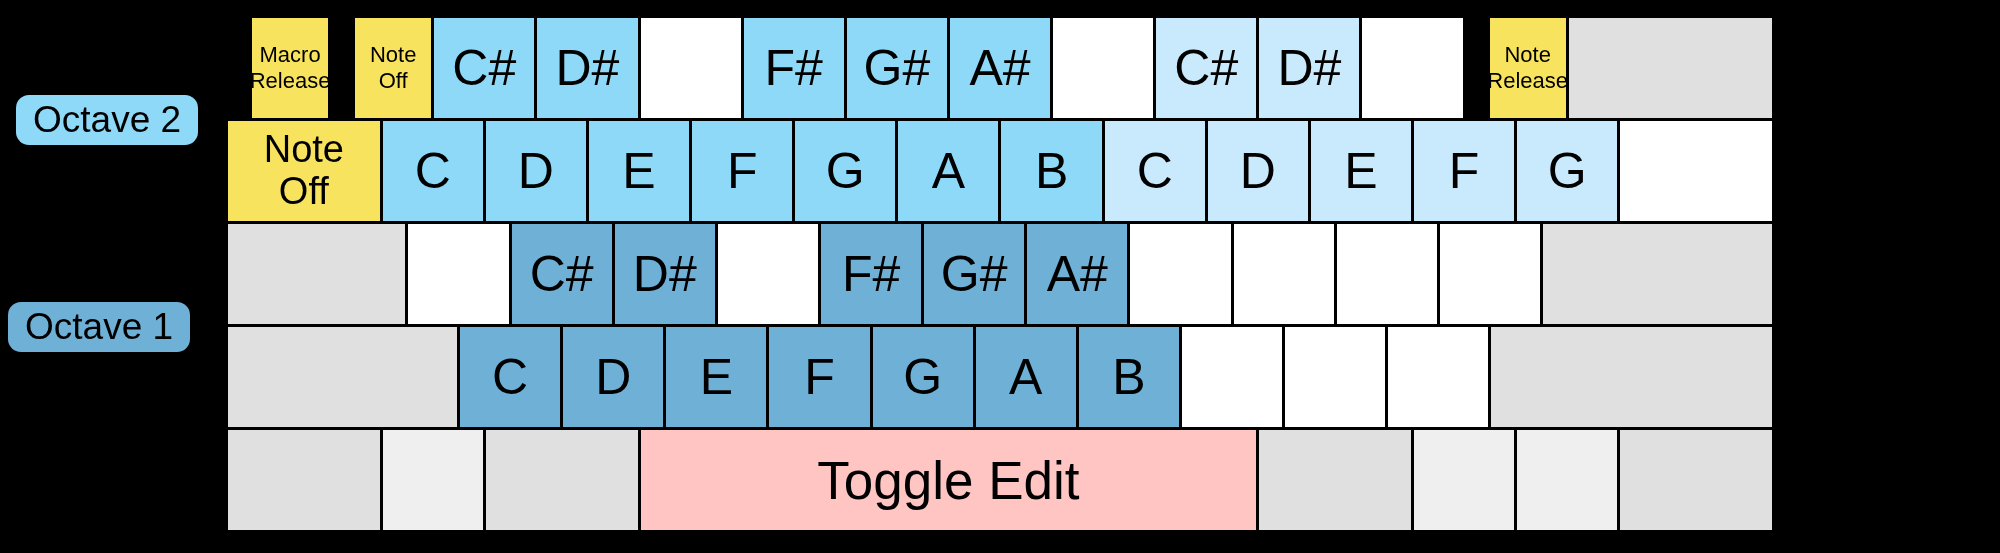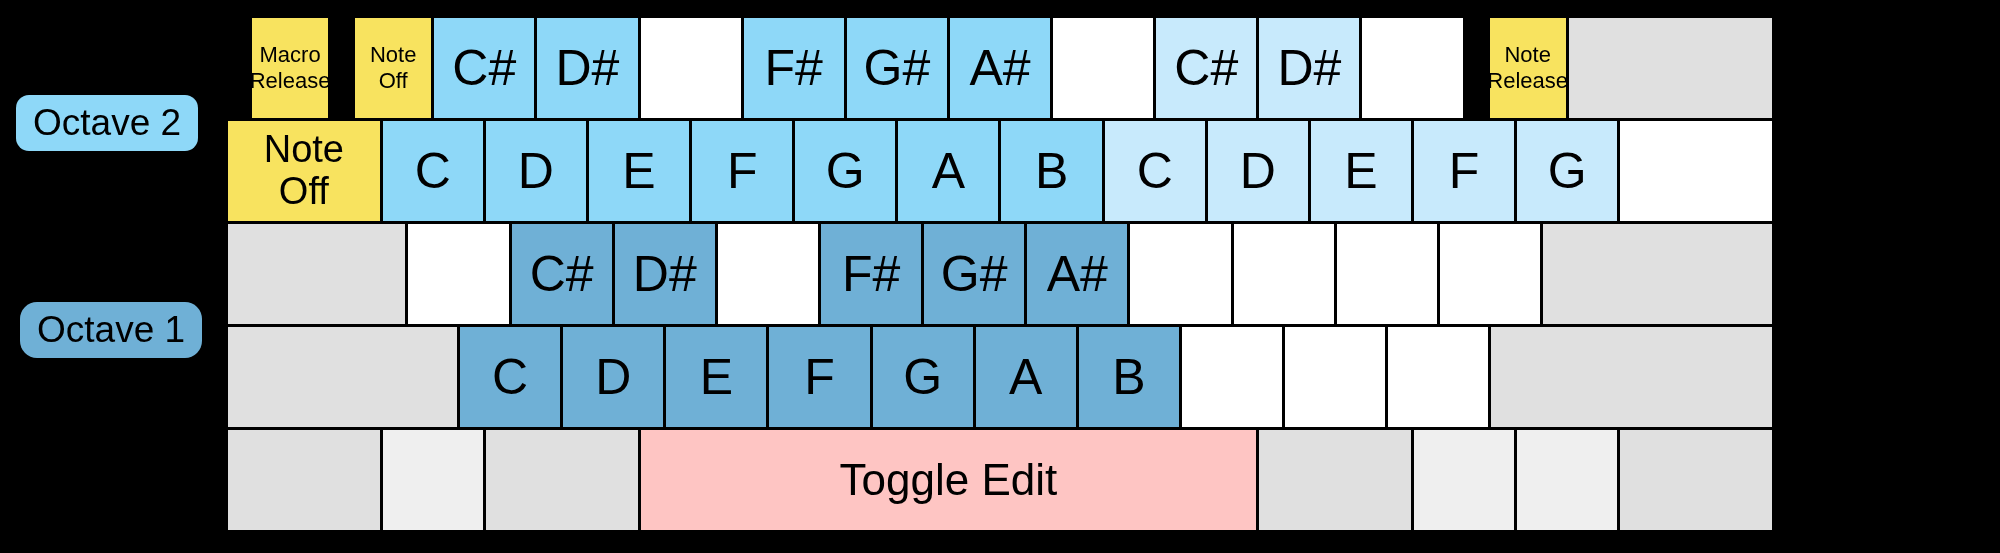--- a/index.html
+++ b/index.html
@@ -52,36 +52,36 @@
   .t-oct3     { background: var(--c-octave3_blue); }
   .t-oct1     { background: var(--c-octave1_blue); }
   .t-blank    { background: var(--c-white_key); }
   .t-mod      { background: var(--c-gray); }
   .t-modlight { background: var(--c-gray_light); }
   .t-edit     { background: var(--c-pink); }
   
   .s-small  { font-size: 22px; line-height: 1.2; margin-left: 24px; }
   .s-medium { font-size: 38px; line-height: 1.1; }
   .s-large  { font-size: 50px; line-height: 1; }
-  .s-xlarge { font-size: 44px; line-height: 1; }
+  .s-xlarge { font-size: 53px; line-height: 1; }
   
   .pill {
     position: absolute;
-    height: 56px;
+    height: 50px;
     display: flex;
     align-items: center;
     justify-content: center;
     padding: 0 17px;
     border-radius: 13px;
     font-size: 37px;
     color: #000;
     white-space: nowrap;
   }
   .pill-oct2 { left: 16px;  top: 95px;  background: var(--c-octave2_blue); }
-  .pill-oct1 { left: 20px;  top: 302px; background: var(--c-octave1_blue); border-radius: 17px; }
+  .pill-oct1 { left: 8px;  top: 302px; background: var(--c-octave1_blue); }
   .pill-oct3 { right: 14px; top: 95px;  background: var(--c-octave3_blue); }
 </style>
 </head>
 <body>
 
 <div class="stage">
   <div class="pill pill-oct2">Octave 2</div>
   <div class="pill pill-oct1">Octave 1</div>
   <div class="kb">
       <div class="key t-macro s-small multiline" style="grid-area: 1 / span 4;">

